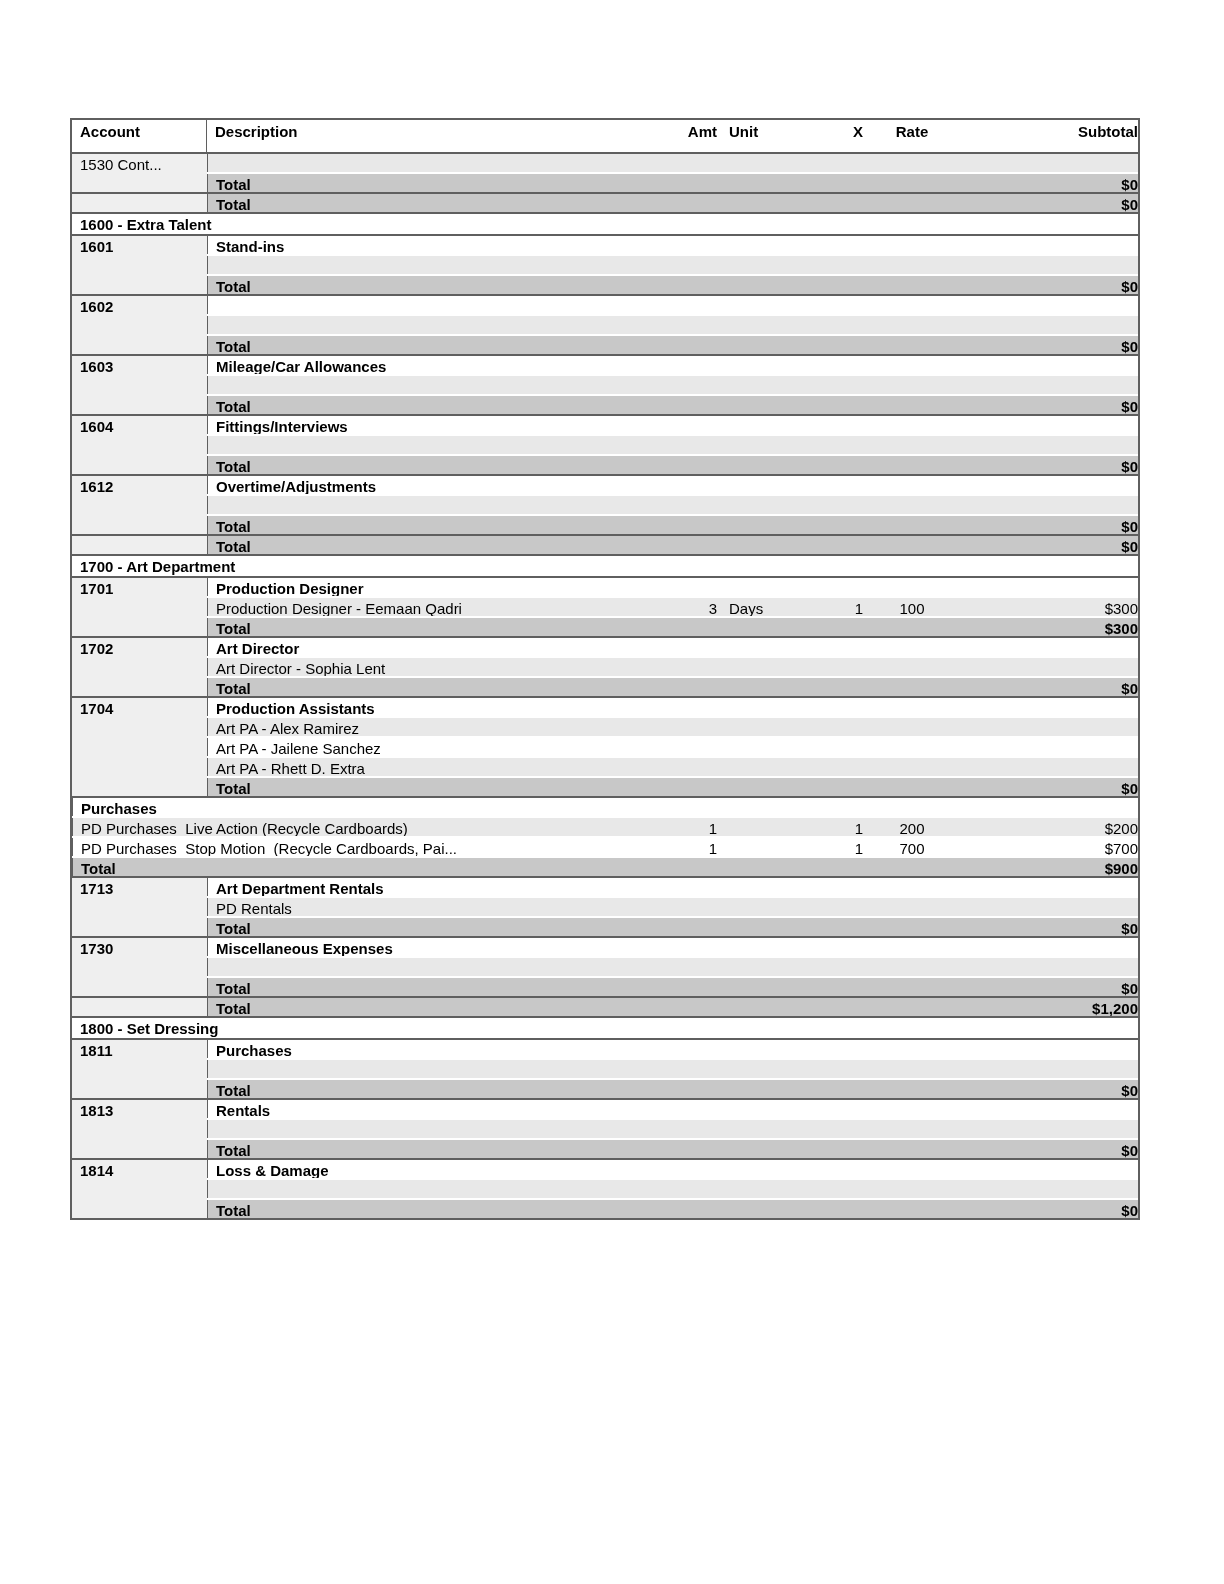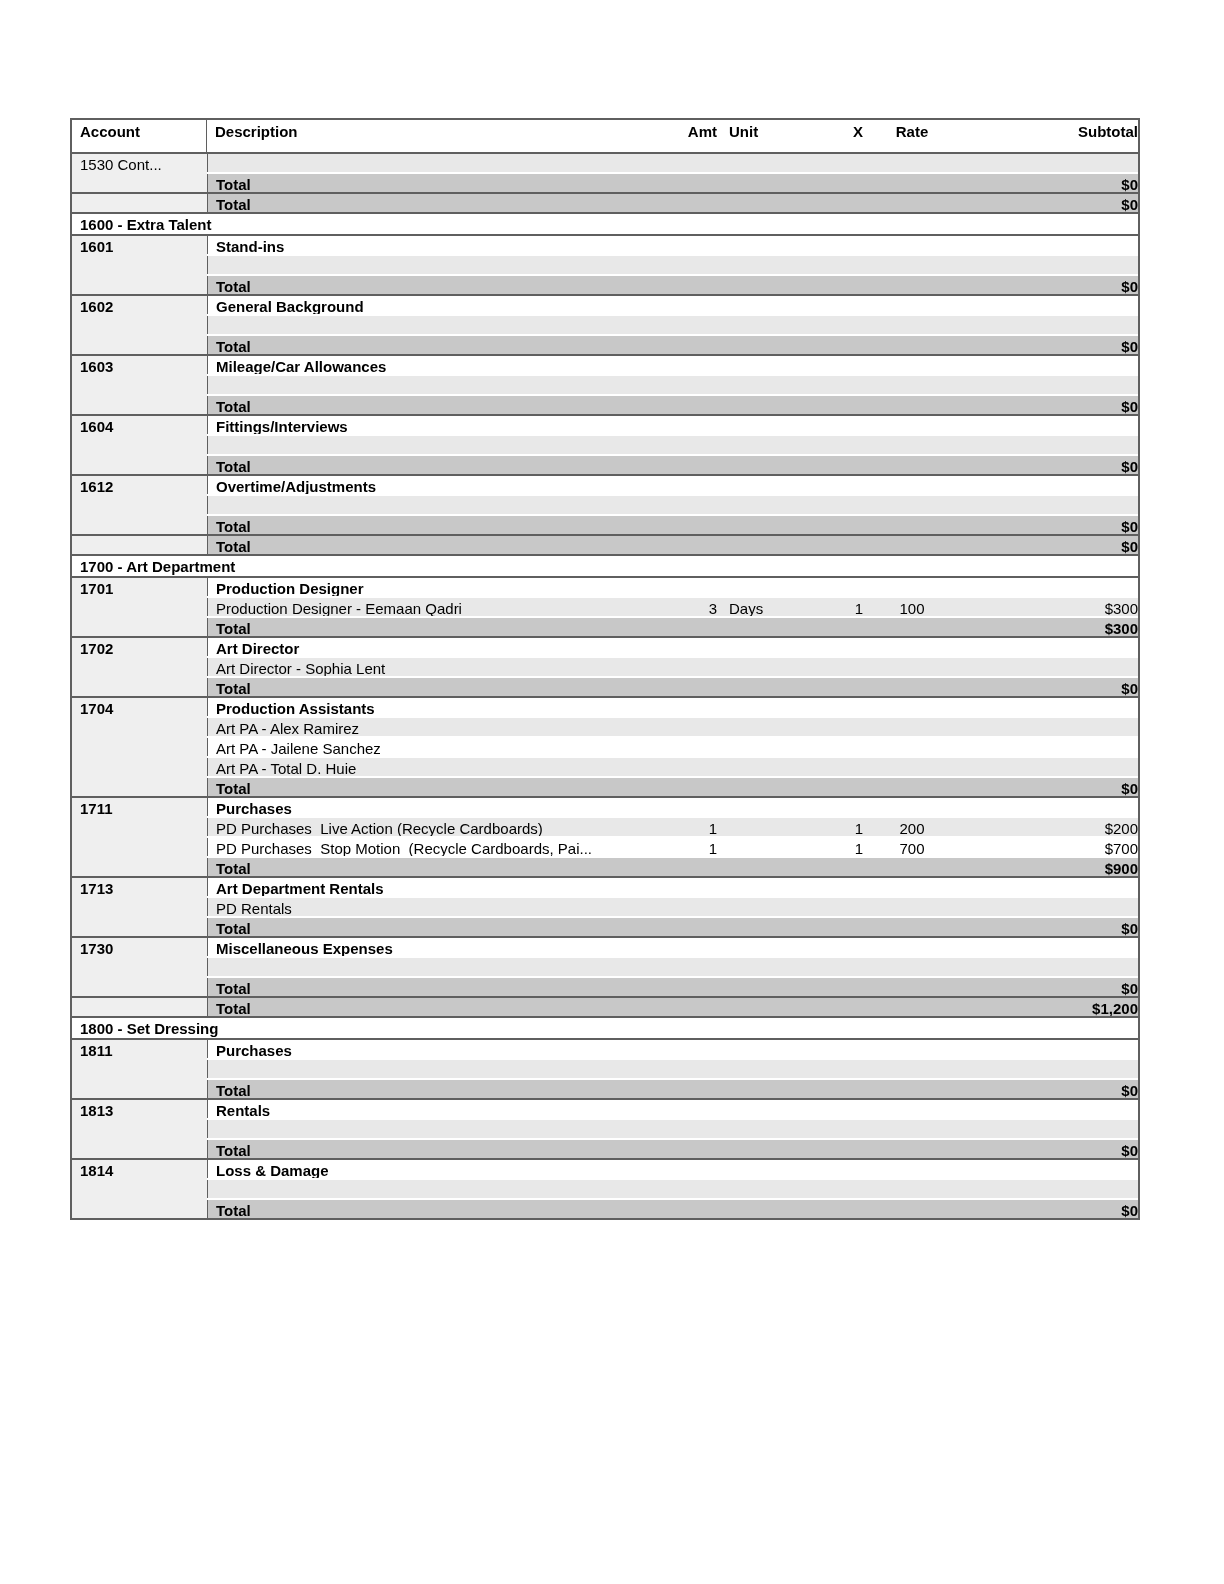--- a/index.html
+++ b/index.html
@@ -129,21 +129,20 @@
           <div class="c c-x"></div>
           <div class="c c-rate"></div>
           <div class="c c-sub b">$0</div>
         </div>
       </div>
     </div>
     <div class="block group">
       <div class="acct-cell b">1602</div>
       <div class="group-rows">
         <div class="row header-row">
-          <div class="c c-desc b">General Background</div>
           <div class="c c-amt"></div>
           <div class="c c-unit"></div>
           <div class="c c-x"></div>
           <div class="c c-rate"></div>
           <div class="c c-sub"></div>
         </div>
         <div class="row detail-row alt-gray">
           <div class="c c-desc"></div>
           <div class="c c-amt"></div>
           <div class="c c-unit"></div>
@@ -341,39 +340,38 @@
         </div>
         <div class="row detail-row alt-white">
           <div class="c c-desc">Art PA - Jailene Sanchez</div>
           <div class="c c-amt"></div>
           <div class="c c-unit"></div>
           <div class="c c-x"></div>
           <div class="c c-rate"></div>
           <div class="c c-sub"></div>
         </div>
         <div class="row detail-row alt-gray">
-          <div class="c c-desc">Art PA - Total D. Huie</div>
-          <div class="c c-amt"></div>
-          <div class="c c-unit"></div>
-          <div class="c c-x"></div>
-          <div class="c c-rate"></div>
-          <div class="c c-sub"></div>
-        </div>
-        <div class="row total-row">
-          <div class="c c-desc b">Total</div>
-          <div class="c c-amt"></div>
-          <div class="c c-unit"></div>
-          <div class="c c-x"></div>
-          <div class="c c-rate"></div>
-          <div class="c c-sub b">$0</div>
-        </div>
-      </div>
-    </div>
-    <div class="block group">
-      <div class="acct-cell b">1711</div>
+          <div class="c c-desc">Art PA - Rhett D. Extra</div>
+          <div class="c c-amt"></div>
+          <div class="c c-unit"></div>
+          <div class="c c-x"></div>
+          <div class="c c-rate"></div>
+          <div class="c c-sub"></div>
+        </div>
+        <div class="row total-row">
+          <div class="c c-desc b">Total</div>
+          <div class="c c-amt"></div>
+          <div class="c c-unit"></div>
+          <div class="c c-x"></div>
+          <div class="c c-rate"></div>
+          <div class="c c-sub b">$0</div>
+        </div>
+      </div>
+    </div>
+    <div class="block group">
       <div class="group-rows">
         <div class="row header-row">
           <div class="c c-desc b">Purchases</div>
           <div class="c c-amt"></div>
           <div class="c c-unit"></div>
           <div class="c c-x"></div>
           <div class="c c-rate"></div>
           <div class="c c-sub"></div>
         </div>
         <div class="row detail-row alt-gray">

